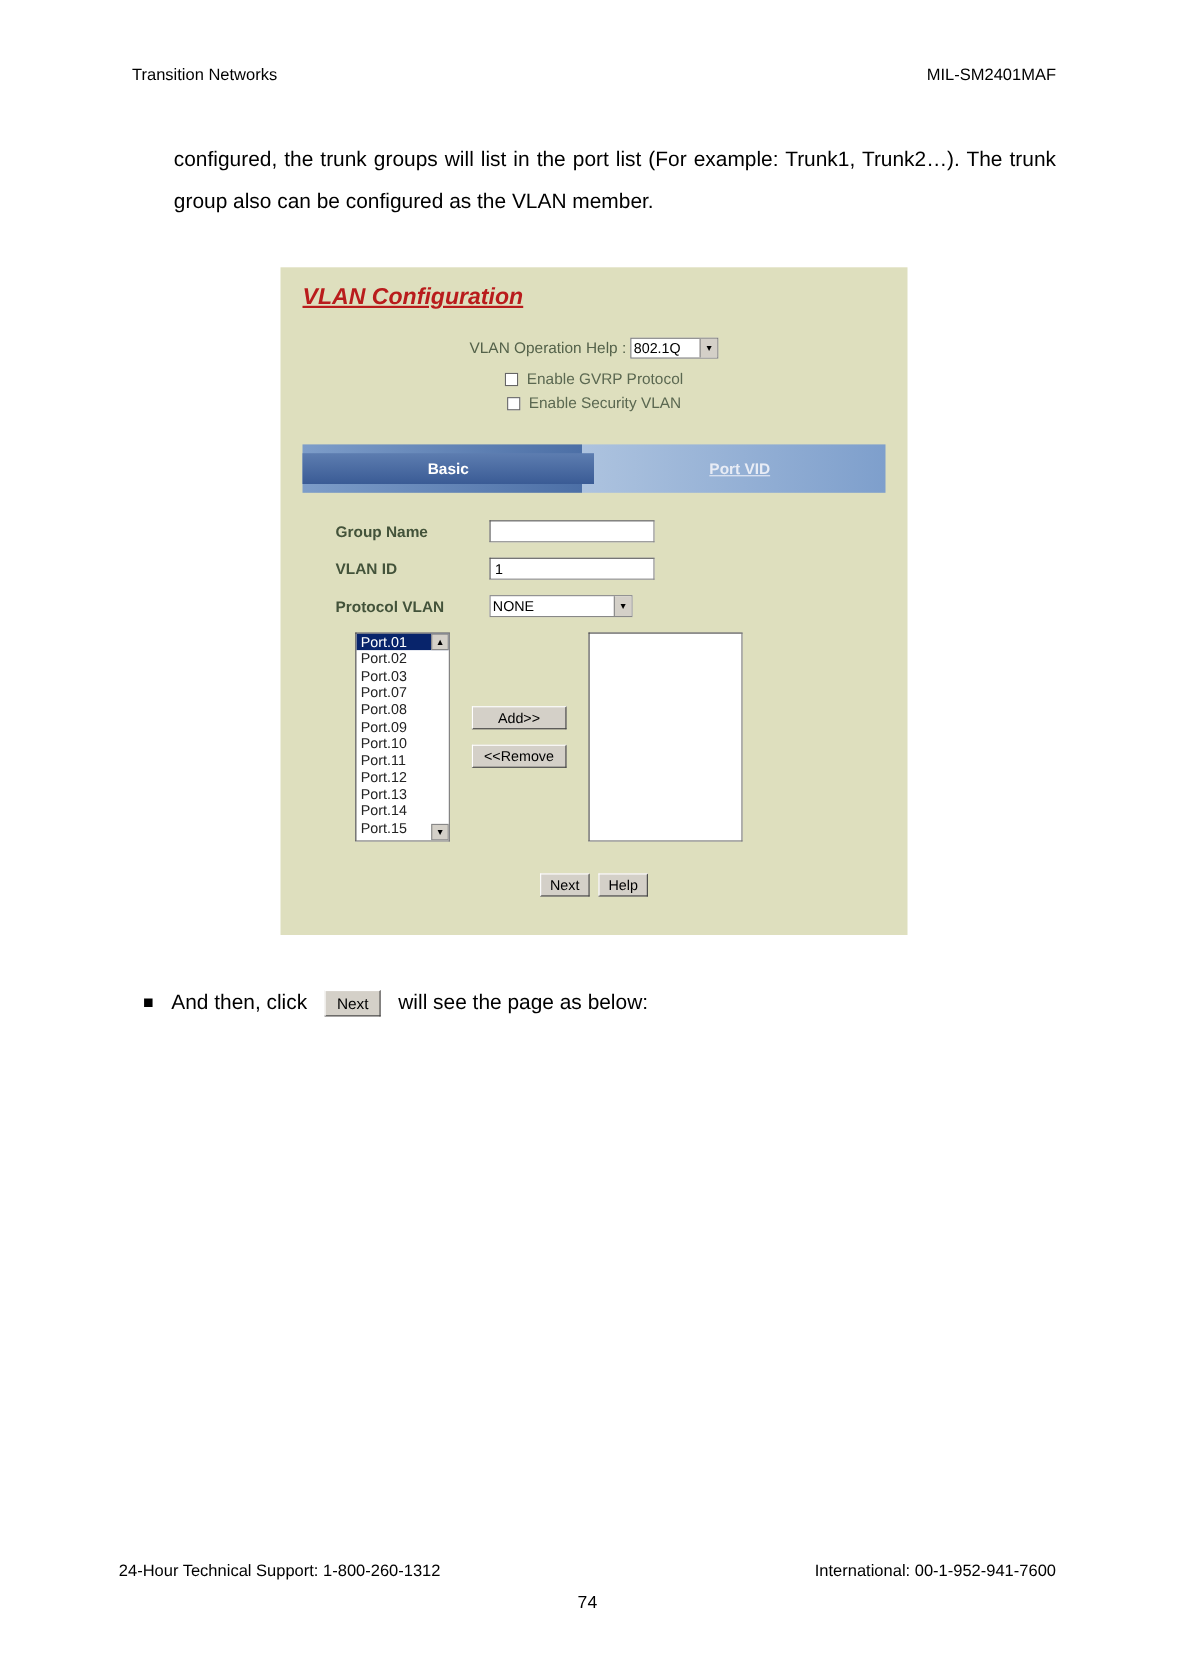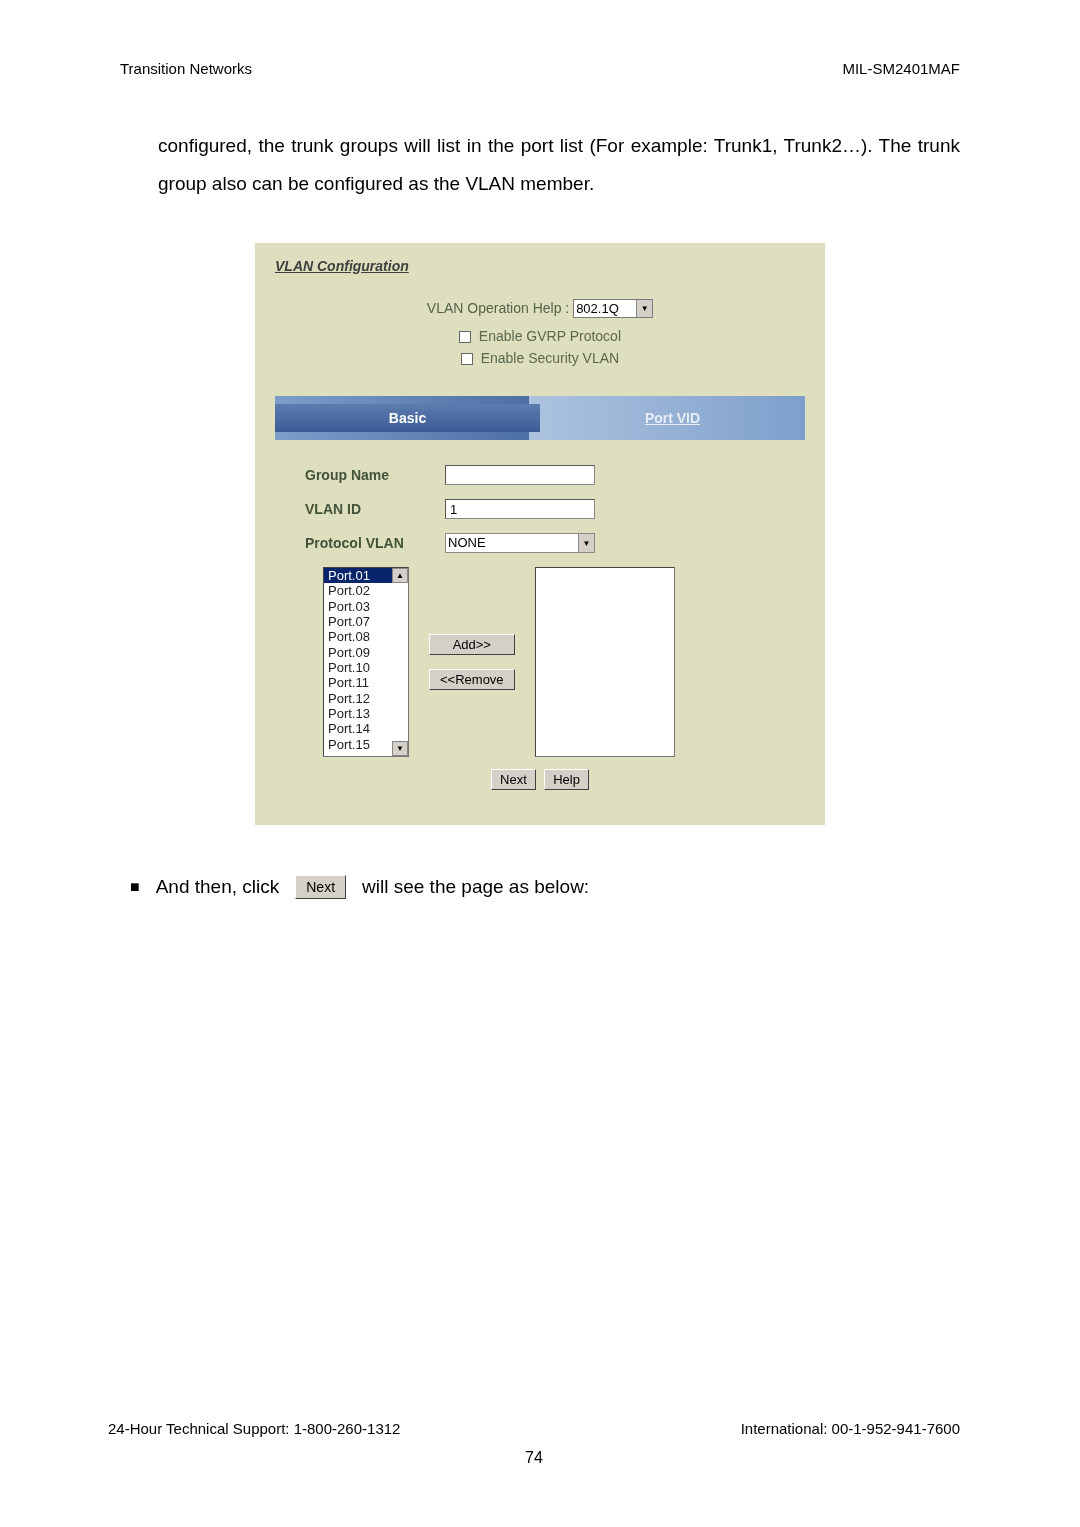--- a/index.html
+++ b/index.html
@@ -24,24 +24,24 @@
       margin-bottom: 40px;
       padding-left: 38px;
     }
     .config-panel {
       background: #dedfbe;
       width: 570px;
       margin: 0 auto 50px;
       padding: 15px 20px 20px;
     }
     .panel-title {
-      color: #404040;
+      color: #b91c1c;
       font-style: italic;
       font-weight: bold;
-      font-size: 14px;
+      font-size: 21px;
       text-decoration: underline;
       margin-bottom: 25px;
     }
     .mode-row {
       text-align: center;
       font-size: 14px;
       margin-bottom: 10px;
     }
     .mode-row-label { color: #54624a; }
     .select-box {
@@ -125,21 +125,21 @@
       font-size: 13px;
       padding: 2px 4px;
       width: 150px;
       height: 20px;
     }
     .select-input {
       background: #fff;
       border: 1px solid #888;
       font-size: 13px;
       padding: 1px 2px;
-      width: 150px;
+      width: 130px;
       height: 20px;
       position: relative;
       display: inline-block;
     }
     .dual-list {
       display: flex;
       gap: 20px;
       align-items: center;
       margin-top: 10px;
       padding-left: 18px;
@@ -186,21 +186,21 @@
       border: 1px solid #404040;
       border-top-color: #fff;
       border-left-color: #fff;
       font-size: 13px;
       padding: 2px 10px;
       cursor: pointer;
       font-family: Arial, sans-serif;
     }
     .bottom-btns {
       text-align: center;
-      margin-top: 12px;
+      margin-top: 29px;
     }
     .bottom-btns .win-btn { margin: 0 2px; padding: 2px 8px; }
     .bullet-line {
       display: flex;
       align-items: center;
       font-size: 19px;
       gap: 16px;
       padding-left: 10px;
     }
     .bullet { font-size: 16px; color: #000; }

